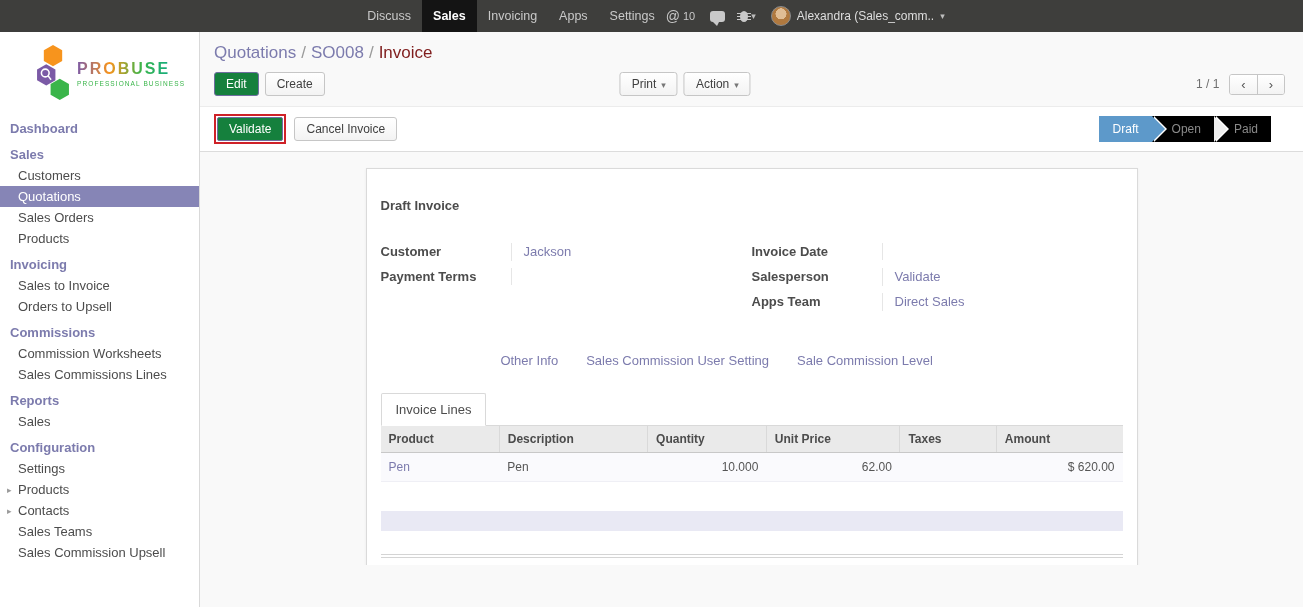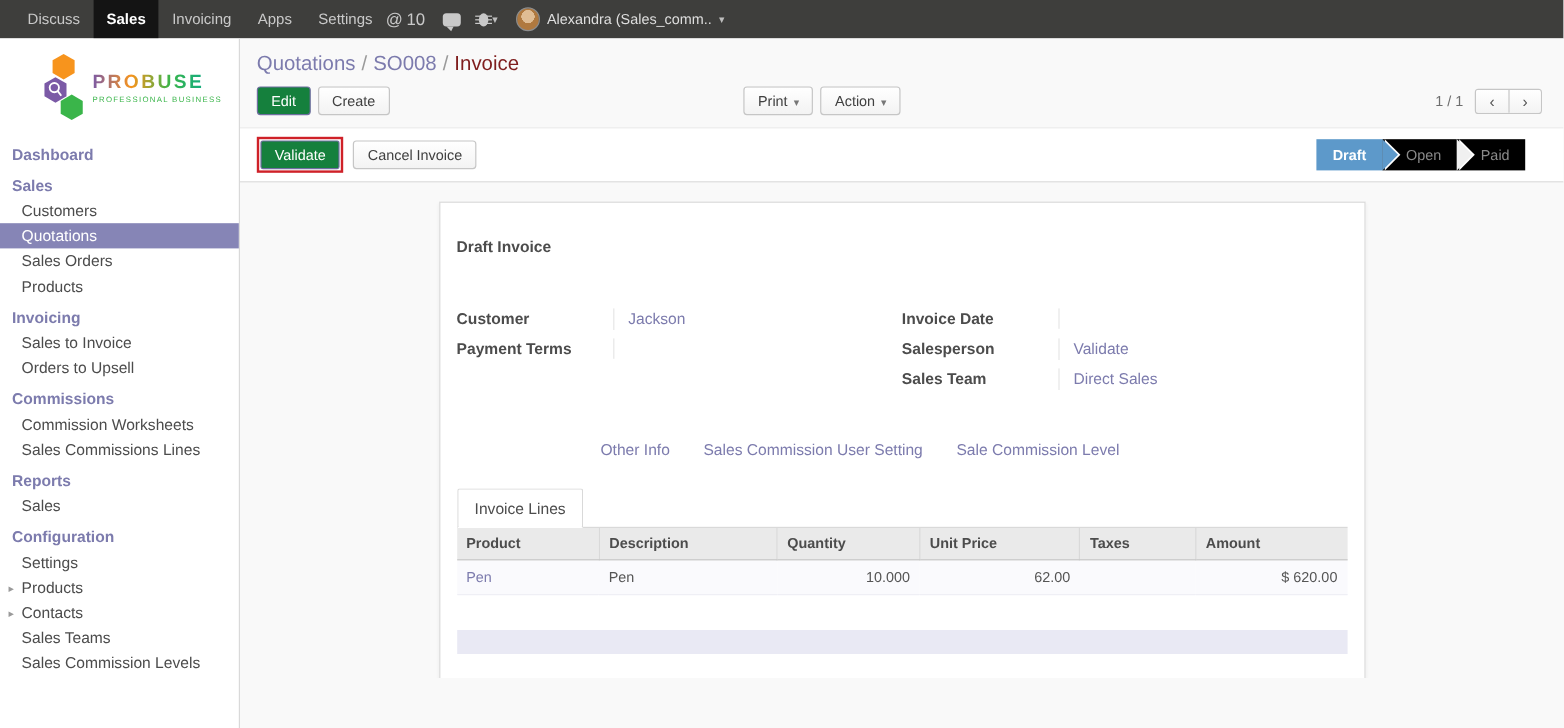--- a/index.html
+++ b/index.html
@@ -5,30 +5,30 @@
   * { box-sizing: border-box; }
   html,body { margin:0; padding:0; }
   body {
     width:1303px; height:607px; overflow:hidden;
     font-family:"Liberation Sans", sans-serif;
     background:#f9f9f9; color:#4c4c4c;
   }
   
   .topbar {
     height:32px; background:#3e3e3c; color:#cfcfcf;
-    display:flex; align-items:center; justify-content:flex-start;
+    display:flex; align-items:center; justify-content:center;
     font-size:12.5px;
   }
   .nav-left { display:flex; height:100%; align-items:stretch; padding-left:12px; }
   .nav-item { padding:0 11px; line-height:32px; cursor:pointer; color:#c9c9c9; }
   .nav-item.active { background:#141414; color:#fff; font-weight:bold; }
   .nav-right { display:flex; align-items:center; gap:15px; padding-right:14px; }
   .nav-activity { display:flex; align-items:center; gap:3px; color:#c9c9c9; cursor:pointer; }
   .nav-activity .at { font-size:14px; }
-  .nav-activity .cnt { font-size:14px; }
+  .nav-activity .cnt { font-size:11px; }
   .chat-icon { position:relative; width:15px; height:11px; background:#c9c9c9; border-radius:3px; cursor:pointer; }
   .chat-icon::after { content:""; position:absolute; left:3px; bottom:-4px;
     border-left:4px solid transparent; border-right:2px solid transparent; border-top:4px solid #c9c9c9; }
   .bug-wrap { display:flex; align-items:center; gap:3px; cursor:pointer; }
   .bug-body { position:relative; width:8px; height:11px; border-radius:50%; background:#c9c9c9; }
   .bug-body::before { content:""; position:absolute; left:-3px; top:2px; width:14px; height:1px;
     background:#c9c9c9; box-shadow:0 3px 0 #c9c9c9, 0 6px 0 #c9c9c9; }
   .caret { font-size:9px; color:#bdbdbd; }
   .user-menu { display:flex; align-items:center; gap:6px; cursor:pointer; }
   .avatar { width:20px; height:20px; border-radius:50%; background:#c49a77; border:1px solid #8d8d8d;
@@ -86,33 +86,33 @@
   .red-box .btn { margin:0; border-radius:2px; }
   .steps { margin-left:auto; display:flex; margin-right:14px; }
   .step { position:relative; height:26px; line-height:26px; font-size:12px;
     padding:0 13px 0 20px; background:#000000; color:#8a8a8a; cursor:pointer; }
   .step:first-child { padding-left:14px; }
   .step:nth-child(1){ z-index:3; } .step:nth-child(2){ z-index:2; } .step:nth-child(3){ z-index:1; }
   .step:not(:last-child)::before { content:""; position:absolute; top:0; right:-15px; width:0; height:0;
     border-top:13px solid transparent; border-bottom:13px solid transparent; border-left:13px solid #fff; }
   .step:not(:last-child)::after { content:""; position:absolute; top:0; right:-13px; width:0; height:0;
     border-top:13px solid transparent; border-bottom:13px solid transparent; border-left:13px solid #f0f0f0; }
-  .step.active { background:#5d99ca; color:#fff;font-weight:bold; }
+  .step.active { background:#5d99ca; color:#fff; }
   .step.active::after { border-left-color:#5d99ca; }
 
   
   .sheet-wrap { height:413px; overflow:hidden; }
   .sheet {
     width:772px; margin:16px auto 0; background:#fff;
     border:1px solid #dadada; box-shadow:0 1px 3px rgba(0,0,0,.06);
     padding:29px 14px 20px; min-height:470px;
   }
   .sheet-title { font-size:13px; font-weight:bold; color:#4c4c4c; margin-bottom:30px; }
   .fields { display:flex; }
-  .fgroup { width:50%; display:flex; flex-direction:column; gap:5px; padding-right:34px;margin-top:14px; }
+  .fgroup { width:50%; display:flex; flex-direction:column; gap:5px; padding-right:34px; }
   .frow { display:flex; font-size:13px; min-height:20px; align-items:flex-start; }
   .flabel { width:130px; font-weight:bold; color:#4c4c4c; flex:0 0 130px; padding-top:1px; }
   .fvalue { flex:1; border-left:1px solid #e6e6e6; padding:1px 0 2px 12px; color:#7c7bad; cursor:pointer; min-height:17px; }
   .fvalue.empty { cursor:default; }
 
   .tabs { display:flex; border-bottom:1px solid #d9d9d9; margin-top:32px; }
   .tab { font-size:13px; padding:8px 14px; color:#7c7bad; cursor:pointer; margin-bottom:-1px; }
   .tab.active { background:#fff; border:1px solid #d9d9d9; border-bottom:1px solid #fff;
     color:#4c4c4c; border-radius:2px 2px 0 0;margin-top:48px; }
 
@@ -195,21 +195,21 @@
       <div class="s-item">Sales</div>
       <div class="s-header">Configuration</div>
       <div class="s-item">Settings</div>
       <div class="s-item">
         <span class="s-caret">▸</span><span>Products</span>
       </div>
       <div class="s-item">
         <span class="s-caret">▸</span><span>Contacts</span>
       </div>
       <div class="s-item">Sales Teams</div>
-      <div class="s-item">Sales Commission Levels</div>
+      <div class="s-item">Sales Commission Upsell</div>
     </nav>
   </aside>
 
   <main class="content">
     <div class="control-panel">
       <div class="breadcrumb">
         <span class="crumb">Quotations</span><span class="crumb-sep">/</span><span class="crumb">SO008</span><span class="crumb-sep">/</span><span class="crumb current">Invoice</span>
       </div>
       <div class="cp-row">
         <button class="btn primary">Edit</button>
@@ -258,21 +258,21 @@
           <div class="fgroup">
             <div class="frow">
               <span class="flabel">Invoice Date</span>
               <span class="fvalue empty"></span>
             </div>
             <div class="frow">
               <span class="flabel">Salesperson</span>
               <span class="fvalue">Validate</span>
             </div>
             <div class="frow">
-              <span class="flabel">Sales Team</span>
+              <span class="flabel">Apps Team</span>
               <span class="fvalue">Direct Sales</span>
             </div>
           </div>
         </div>
 
         <div class="tabs">
           <span class="tab active">Invoice Lines</span>
           <span class="tab">Other Info</span>
           <span class="tab">Sales Commission User Setting</span>
           <span class="tab">Sale Commission Level</span>

